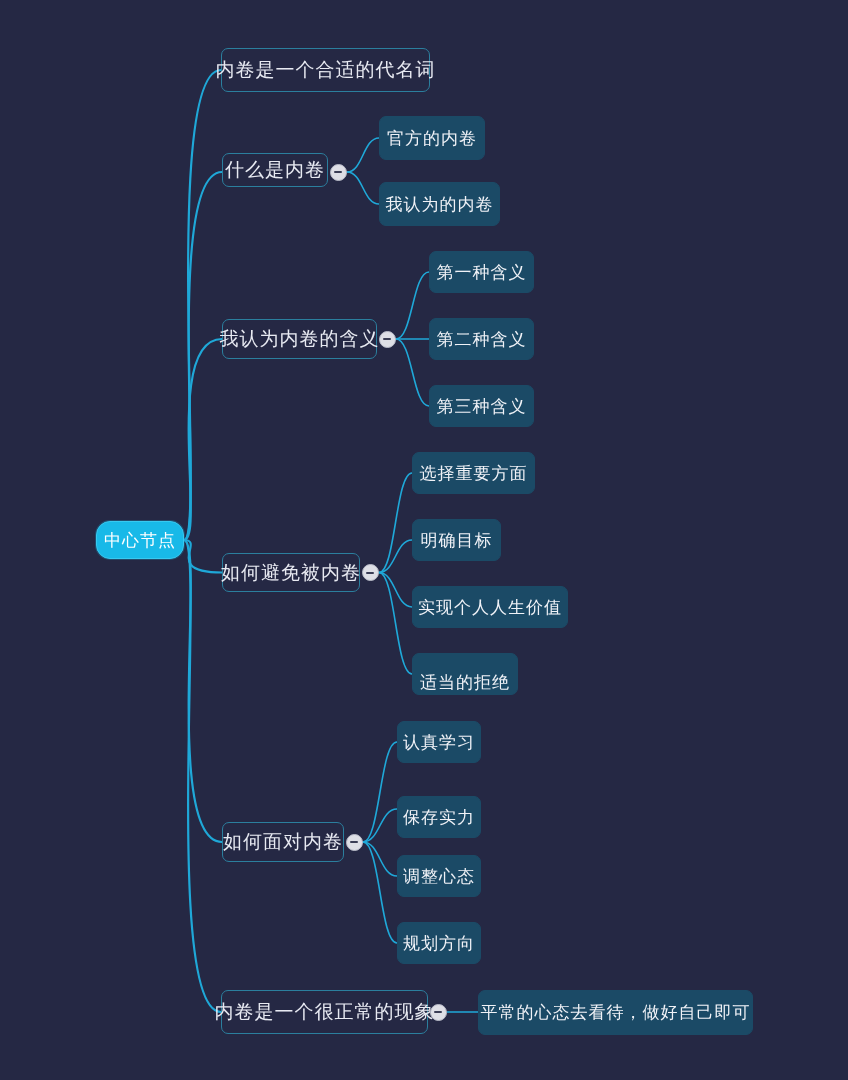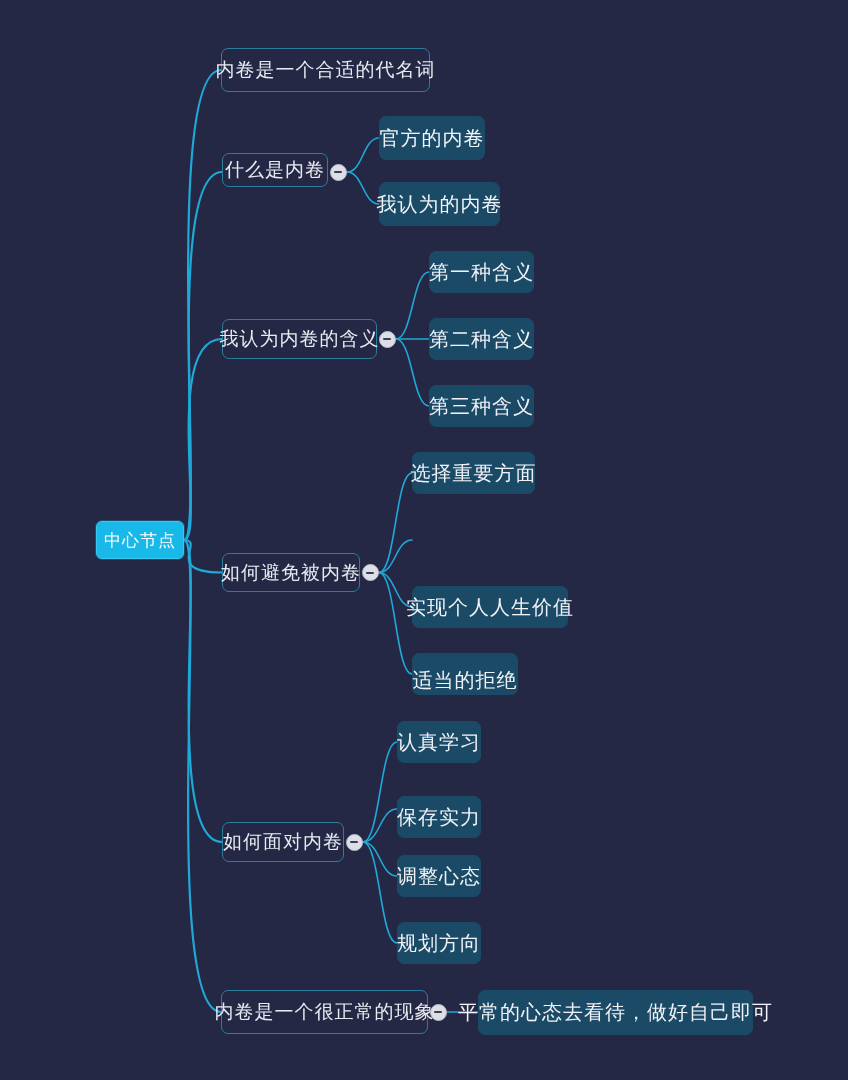--- a/index.html
+++ b/index.html
@@ -31,38 +31,38 @@
     display: flex;
     align-items: center;
     justify-content: center;
     box-sizing: border-box;
     white-space: nowrap;
     letter-spacing: 1px;
   }
   .node-root {
     background: #18b9e8;
     border: 1px solid #37c9f0;
-    border-radius: 6px;
+    border-radius: 14px;
     color: #ffffff;
     font-size: 17px;
     box-shadow: 0 0 0 1px rgba(24,185,232,0.25);
   }
   .node-l1 {
     background: transparent;
     border: 1px solid #2b7f9e;
     border-radius: 7px;
     color: #e8eaf2;
     font-size: 19px;
   }
   .node-l2 {
     background: #1b4a66;
     border: 1px solid #1b4a66;
     border-radius: 7px;
     color: #f0f2f7;
-    font-size: 20px;
+    font-size: 17px;
   }
   .toggle {
     position: absolute;
     width: 17px;
     height: 17px;
     border-radius: 50%;
     background: #dedfe6;
     border: 1px solid #b9bcc9;
     box-sizing: border-box;
     display: flex;
@@ -138,20 +138,23 @@
     </div>
     <div class="node node-l1" style="left: 222px; top: 553px; width: 138px; height: 39px;">
       <span>如何避免被内卷</span>
     </div>
     <div class="toggle" style="left: 361.5px; top: 564px;">
       <div class="bar"></div>
     </div>
     <div class="node node-l2" style="left: 412px; top: 452px; width: 123px; height: 42px;">
       <span>选择重要方面</span>
     </div>
+    <div class="node node-l2" style="left: 412px; top: 519px; width: 89px; height: 42px;">
+      <span>明确目标</span>
+    </div>
     <div class="node node-l2" style="left: 412px; top: 586px; width: 156px; height: 42px;">
       <span>实现个人人生价值</span>
     </div>
     <div class="node node-l2" style="left: 412px; top: 653px; width: 106px; height: 42px; align-items: flex-end;">
       <span>适当的拒绝</span>
     </div>
     <div class="node node-l1" style="left: 222px; top: 822px; width: 122px; height: 40px;">
       <span>如何面对内卷</span>
     </div>
     <div class="toggle" style="left: 345.5px; top: 833.5px;">

